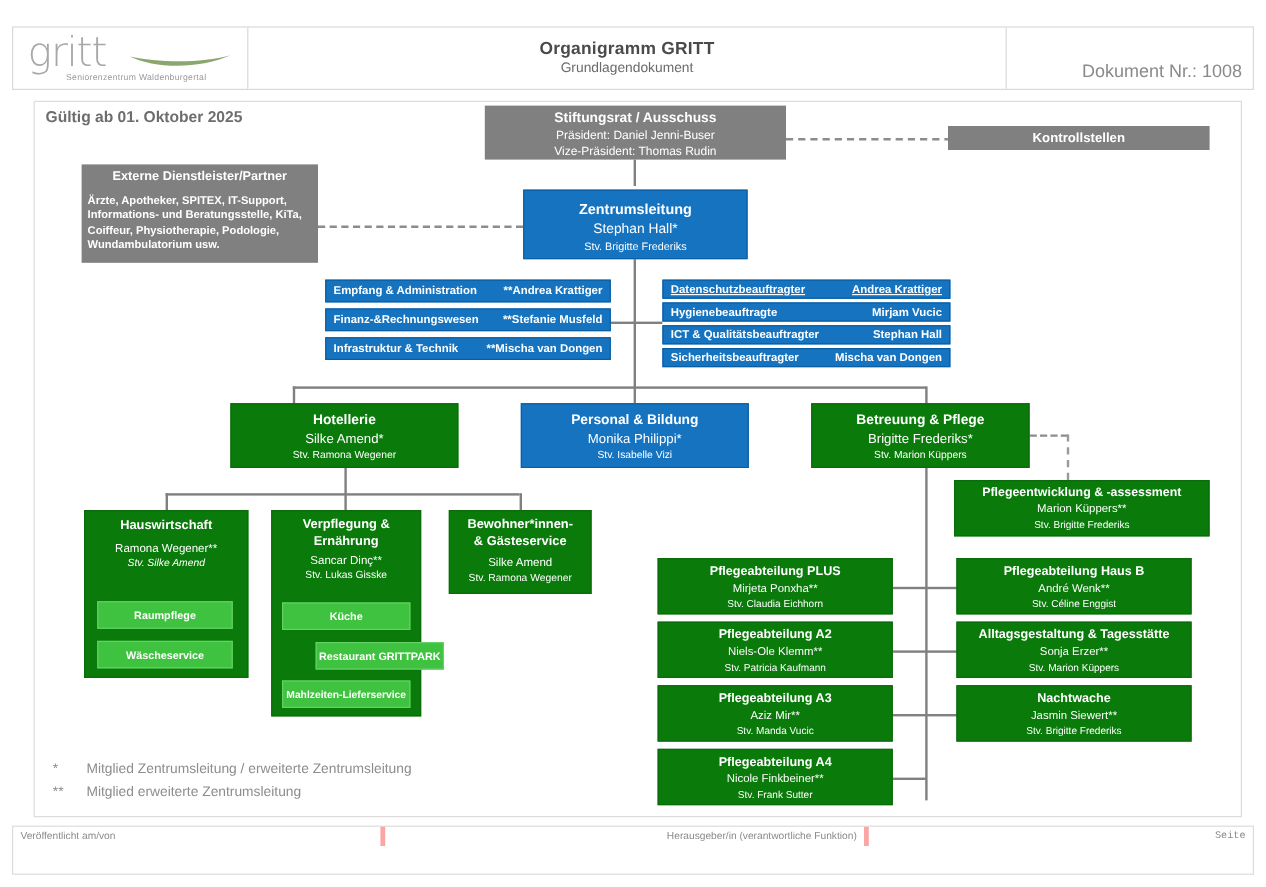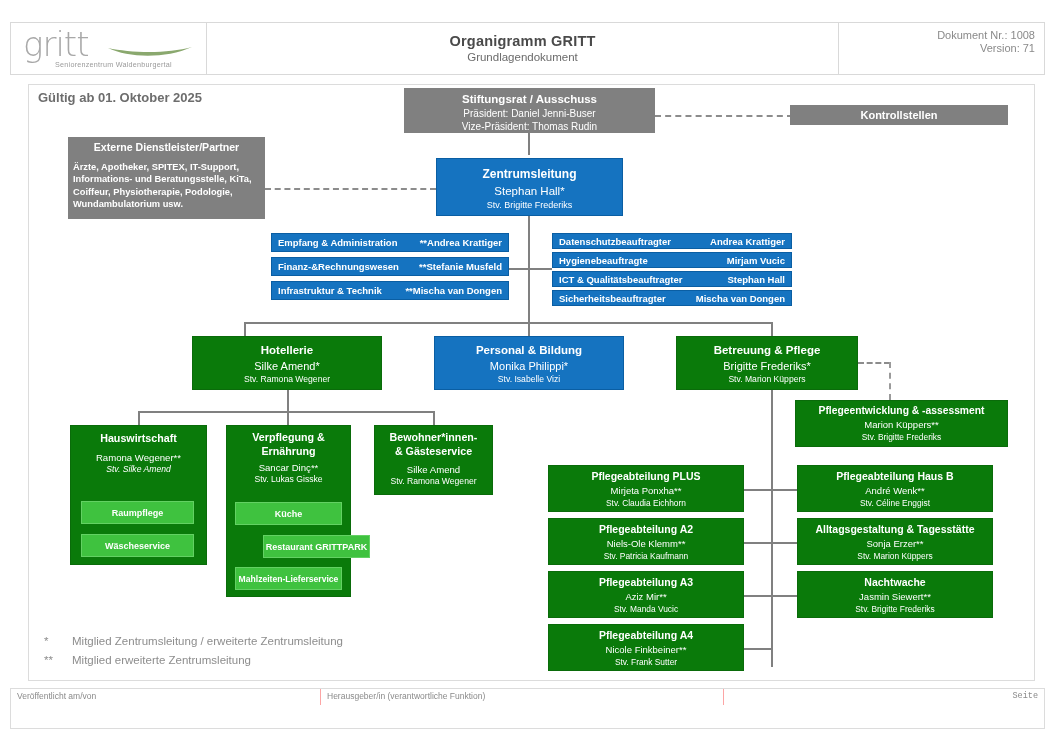--- a/index.html
+++ b/index.html
@@ -12,21 +12,21 @@
 
   
   .doc-header{position:absolute;left:10px;top:22px;width:1035px;height:53px;
     display:flex;border:1px solid #d9d9d9;background:#fff;box-sizing:border-box;}
   .hdr-logo{width:196px;border-right:1px solid #d9d9d9;position:relative;box-sizing:border-box;}
   .hdr-title{flex:1;border-right:1px solid #d9d9d9;display:flex;flex-direction:column;
     align-items:center;justify-content:center;box-sizing:border-box;}
   .hdr-title .t1{font-size:14.5px;font-weight:bold;color:#4a4a4a;letter-spacing:.2px;line-height:17px;}
   .hdr-title .t2{font-size:11.5px;color:#6b6b6b;line-height:15px;}
   .hdr-meta{width:205px;box-sizing:border-box;padding:6px 9px 0 0;text-align:right;}
-  .hdr-meta div{font-size:11px;color:#8a8a8a;line-height:13px;}
+  .hdr-meta div{font-size:15px;color:#8a8a8a;line-height:13px;margin-top:24px;}
 
   .logo-word{position:absolute;left:12px;top:4px;font-size:34px;color:#a8a8a8;
     font-family:"DejaVu Sans", sans-serif;font-weight:300;letter-spacing:-1px;line-height:34px;}
   .logo-sub{position:absolute;left:44px;top:37px;font-size:7.2px;color:#9a9a9a;letter-spacing:.25px;}
   .logo-swoosh{position:absolute;left:96px;top:22px;width:86px;height:13px;overflow:hidden;}
 
   
   .chart-frame{position:absolute;left:28px;top:84px;width:1007px;height:597px;
     border:1px solid #dcdcdc;background:#fff;box-sizing:border-box;}
   .valid-from{position:absolute;left:38px;top:90px;font-size:13px;font-weight:bold;color:#6d6d6d;}
@@ -58,24 +58,24 @@
   
   .legend{position:absolute;left:44px;top:632px;color:#8d8d8d;font-size:11.5px;line-height:19px;}
   .legend .row{display:flex;}
   .legend .mk{width:28px;flex:none;}
 
   
   .doc-footer{position:absolute;left:10px;top:688px;width:1035px;height:41px;
     border:1px solid #dcdcdc;box-sizing:border-box;display:flex;flex-direction:column;background:#fff;}
   .ft-row{display:flex;flex:1;}
   .ft-row.top{height:16px;flex:none;}
-  .ft-c{box-sizing:border-box;font-size:8.5px;color:#8a8a8a;padding:2px 6px;border-right:1px solid #fca5a5;}
+  .ft-c{box-sizing:border-box;font-size:8.5px;color:#8a8a8a;padding:2px 6px;border-right:4px solid #fca5a5;}
   .ft-c:last-child{border-right:none;}
   .c1{width:310px;}
-  .c2{flex:1;text-align:left;}
+  .c2{flex:1;text-align:right;}
   .c3{width:320px;text-align:right;font-family:Liberation Mono, monospace;}
 </style>
 </head>
 <body>
 
 <div id="page">
 
   <div class="doc-header">
     <div class="hdr-logo">
       <div class="logo-word">gritt</div>
@@ -169,21 +169,21 @@
         <span class="l">Finanz-&amp;Rechnungswesen</span>
         <span class="r">**Stefanie Musfeld</span>
       </div>
       <div class="strip" style="left: 271px; top: 281px; width: 238px; height: 19px;">
         <span class="l">Infrastruktur &amp; Technik</span>
         <span class="r">**Mischa van Dongen</span>
       </div>
     </div>
 
   <div id="officer-strips">
-      <div class="strip" style="left: 552px; top: 233px; width: 240px; height: 16px;">
+      <div class="strip" style="left: 552px; top: 233px; width: 240px; height: 16px; text-decoration: underline;">
         <span class="l">Datenschutzbeauftragter</span>
         <span class="r">Andrea Krattiger</span>
       </div>
       <div class="strip" style="left: 552px; top: 252px; width: 240px; height: 16px;">
         <span class="l">Hygienebeauftragte</span>
         <span class="r">Mirjam Vucic</span>
       </div>
       <div class="strip" style="left: 552px; top: 271px; width: 240px; height: 16px;">
         <span class="l">ICT &amp; Qualitätsbeauftragter</span>
         <span class="r">Stephan Hall</span>

